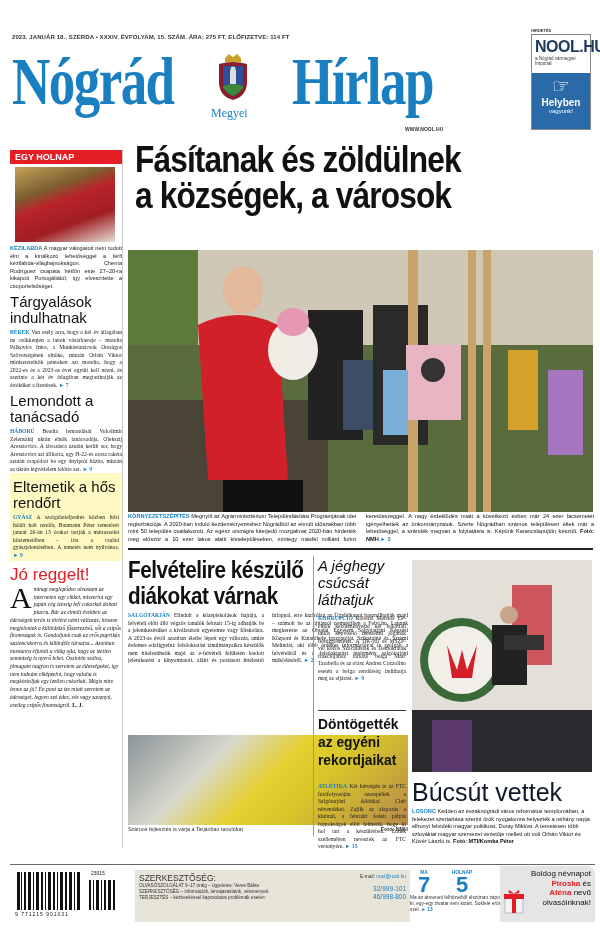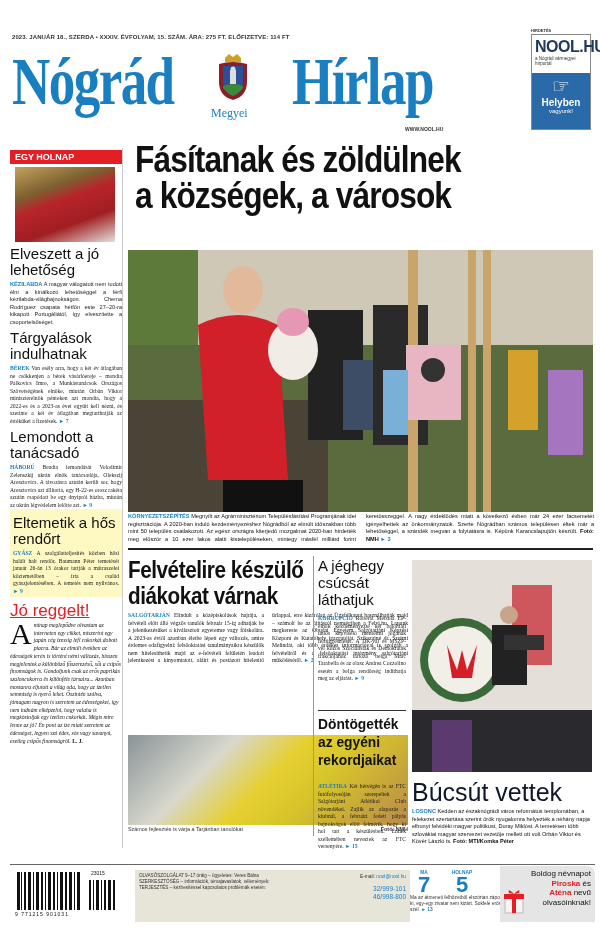--- a/index.html
+++ b/index.html
@@ -28,40 +28,40 @@
   
   .leftcol { left: 10px; top: 150px; width: 112px; }
   .egy { background: #e31e24; color: #fff; font-weight: bold; font-size: 9px; padding: 2px 5px; }
   .thumb { width: 100px; height: 75px; margin: 3px 5px 0; background: linear-gradient(160deg,#c4a25a 0%,#7d6030 30%,#b8242a 45%,#a01e22 70%,#e4e0da 100%); position: relative; }
   .h-left { font-size: 15px; line-height: 16px; margin-top: 4px; color: #111; }
   .blurb { font-size: 5.6px; line-height: 7.5px; color: #222; margin-top: 3px; text-align: justify; }
   .blurb.serif { font-family: "Liberation Serif", serif; }
   .kicker { color: #1a7fc1; font-weight: bold; }
   .arrow { color: #1a7fc1; font-weight: bold; }
   .lbox { background: #fef9c3; padding: 2px 3px; }
-  .jo-title { color: #e31e24; font-size: 17px; margin-top: 6px; text-decoration: underline; }
+  .jo-title { color: #e31e24; font-size: 17px; margin-top: 6px; }
   .jo-text { font-family: "Liberation Serif", serif; font-style: italic; font-size: 5.6px; line-height: 7.7px; margin-top: 3px; }
   .dropcap { float: left; font-family: "Liberation Serif", serif; font-size: 30px; line-height: 24px; margin-right: 2px; font-style: normal; }
   .vdiv { left: 122px; top: 148px; width: 1px; height: 700px; background: #ccc; }
 
   
   .mainhead { left: 135px; top: 142px; font-family: "Liberation Sans", sans-serif; font-weight: bold; font-size: 36px; line-height: 36px; letter-spacing: -1px; transform: scaleX(0.88); transform-origin: left top; white-space: nowrap; }
   .mainphoto { left: 128px; top: 250px; width: 465px; height: 262px; overflow: hidden; background: #7a8a6a; }
   .caption2 { left: 128px; top: 513px; width: 466px; font-size: 5.6px; line-height: 7.5px; column-count: 2; column-gap: 10px; text-align: justify; }
   .hrule { left: 128px; top: 548px; width: 465px; height: 2px; background: #222; }
 
   
   .felv-h { left: 128px; top: 557px; font-weight: bold; font-size: 23px; line-height: 26px; letter-spacing: -0.5px; transform: scaleX(0.9); transform-origin: left top; white-space: nowrap; }
   .felv-text { left: 128px; top: 612px; width: 280px; font-family: "Liberation Serif", serif; font-size: 5.6px; line-height: 7.5px; column-count: 2; column-gap: 8px; text-align: justify; }
   .felv-photo { left: 128px; top: 735px; width: 280px; height: 90px; background: linear-gradient(135deg,#8a9498 0%,#d8d8cc 30%,#e6d030 50%,#d7c52a 65%,#b98a4a 100%); }
   .felv-cap { left: 128px; top: 826px; width: 280px; font-size: 5.4px; color: #333; display: flex; justify-content: space-between; }
   .vdiv2 { left: 313px; top: 556px; width: 1px; height: 280px; background: #999; }
 
   
-  .jeg-h { left: 318px; top: 557px; font-size: 15px; line-height: 17px; color: #111; }
+  .jeg-h { left: 318px; top: 557px; font-size: 15px; line-height: 17px; color: #111; font-style: italic; }
   .jeg-text { left: 318px; top: 612px; width: 88px; }
   .dont-h { left: 318px; top: 715px; font-weight: bold; font-size: 15px; line-height: 18px; transform: scaleX(0.92); transform-origin: left top; white-space: nowrap; }
   .dont-text { left: 318px; top: 780px; width: 88px; }
   .hr3 { left: 318px; top: 710px; width: 88px; height: 1px; background: #333; }
 
   
   .fun-photo { left: 412px; top: 560px; width: 180px; height: 212px; background: linear-gradient(180deg,#e8e4de 0%,#d4cfc8 40%,#3a3a40 75%,#262628 100%); overflow: hidden; }
   .buc-h { left: 412px; top: 778px; font-size: 25px; line-height: 28px; color: #0f172a; }
   .buc-text { left: 412px; top: 808px; width: 182px; font-size: 5.6px; line-height: 7.5px; }
 
@@ -110,21 +110,20 @@
     <div class="h2">vagyunk!</div>
   </div>
 </div>
 
 <div class="abs vdiv"></div>
 <div class="abs leftcol">
   <div class="egy">EGY HOLNAP</div>
   <div class="thumb"></div>
 
   <div>
-    <div class="h-left">Elveszett a jó lehetőség</div>
     <div class="blurb"><span class="kicker">KÉZILABDA</span> <span>A magyar válogatott nem tudott élni a kínálkozó lehetőséggel a férfi kézilabda-világbajnokságon. Chema Rodríguez csapata hétfőn este 27–20-ra kikapott Portugáliától, így elveszítette a csoportelsőséget.</span></div>
   </div>
 
   <div>
     <div class="h-left">Tárgyalások indulhatnak</div>
     <div class="blurb serif"><span class="kicker">BÉREK</span> <span>Van esély arra, hogy a két év átlagában ne csökkenjen a bérek vásárlóereje – mondta Palkovics Imre, a Munkástanácsok Országos Szövetségének elnöke, miután Orbán Viktor miniszterelnök pénteken azt mondta, hogy a 2022-es és a 2023-as évet együtt kell nézni, és szerinte a két év átlagában megtarthatják az értéküket a fizetések.</span> <span class="arrow">► 7</span></div>
   </div>
 
   <div>
     <div class="h-left">Lemondott a tanácsadó</div>
@@ -237,20 +236,21 @@
       <rect x="89" y="10" width="2" height="30"></rect>
         <rect x="93" y="10" width="3" height="30"></rect>
         <rect x="98" y="10" width="2" height="30"></rect>
     </g>
   </svg>
   <div style="position:absolute;left:76px;top:0;font-size:5px;">23015</div>
   <div style="position:absolute;left:0;top:41px;font-size:5px;letter-spacing:1px;">9 771215 901031</div>
 </div>
 
 <div class="abs szerk">
+  <div class="szerk-h">SZERKESZTŐSÉG:</div>
   <div class="szerk-line">OLVASÓSZOLGÁLAT 9–17 óráig – ügyeletes: Veres Bálna</div>
   <div class="szerk-line">SZERKESZTŐSÉG – információk, témajavaslatok, vélemények:</div>
   <div class="szerk-line">TERJESZTÉS – kézbesítéssel kapcsolatos problémák esetén:</div>
   <div class="szerk-right">
     <div><span>E-mail:</span> <span style="color:#1a7fc1">nool@nool.hu</span></div>
     <div class="szerk-phone" style="margin-top:6px">32/999-101</div>
     <div class="szerk-phone">46/998-800</div>
   </div>
 </div>
 

